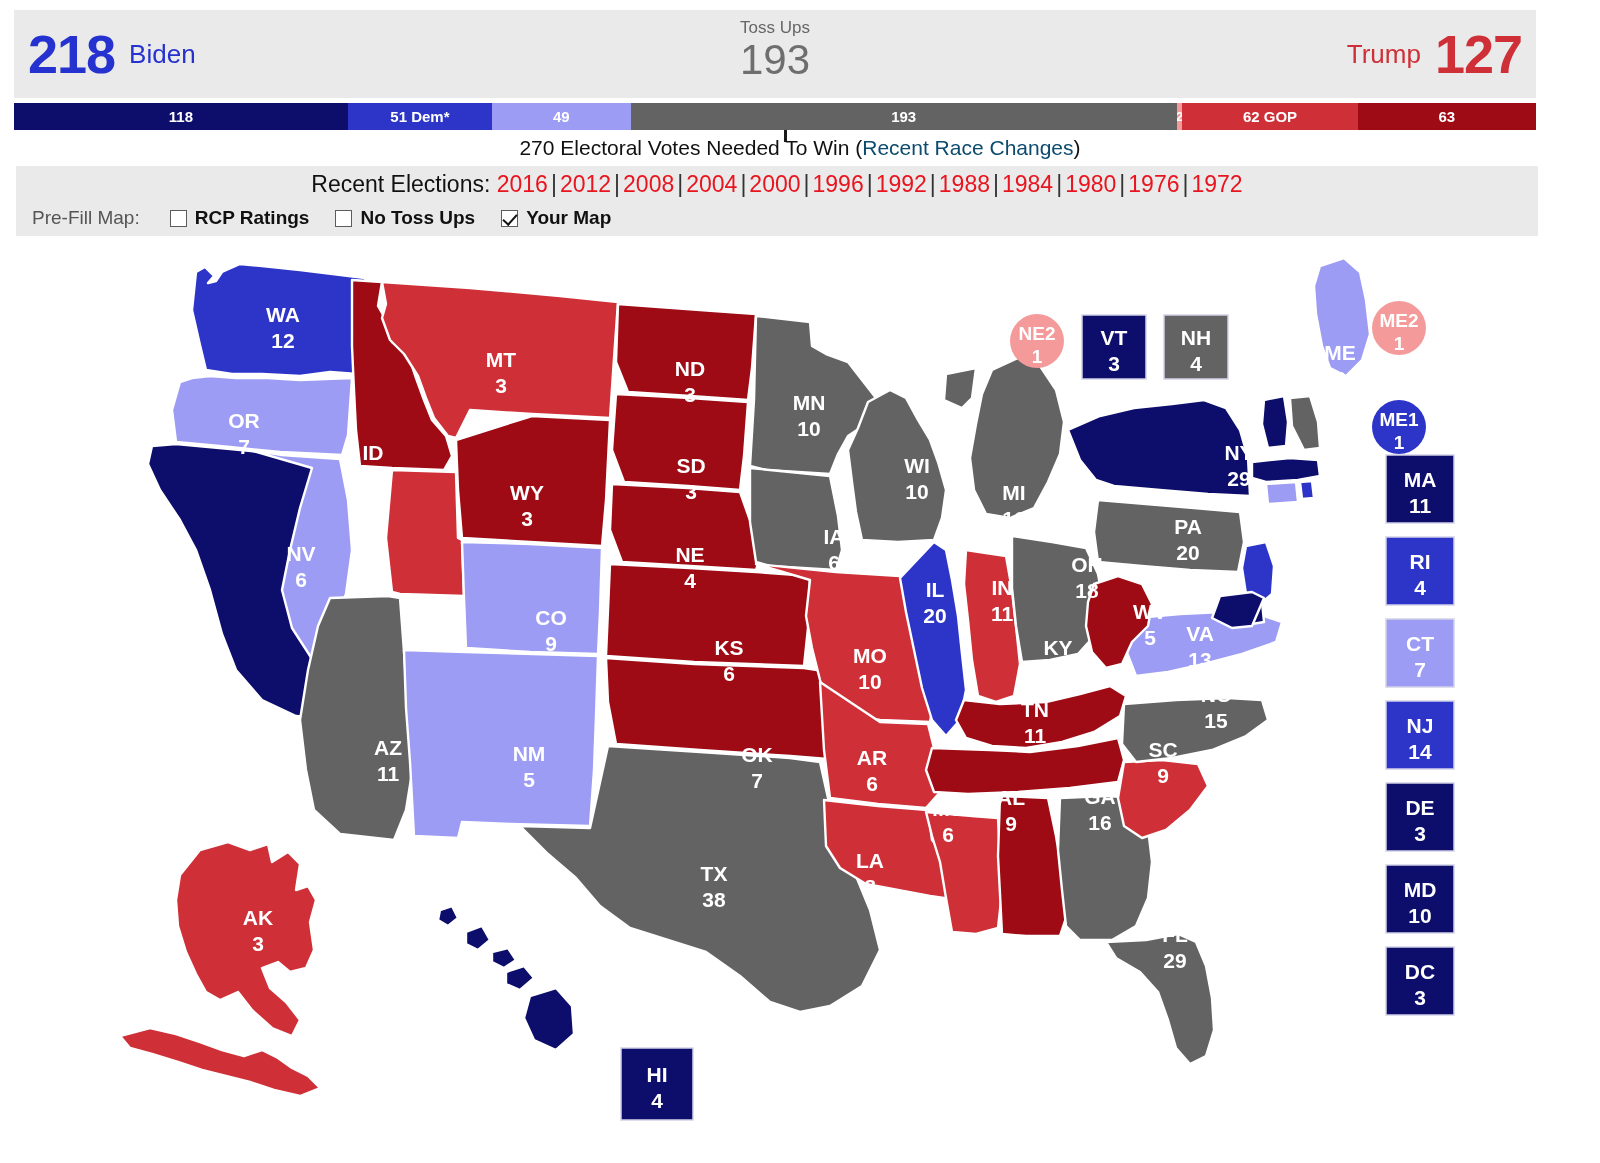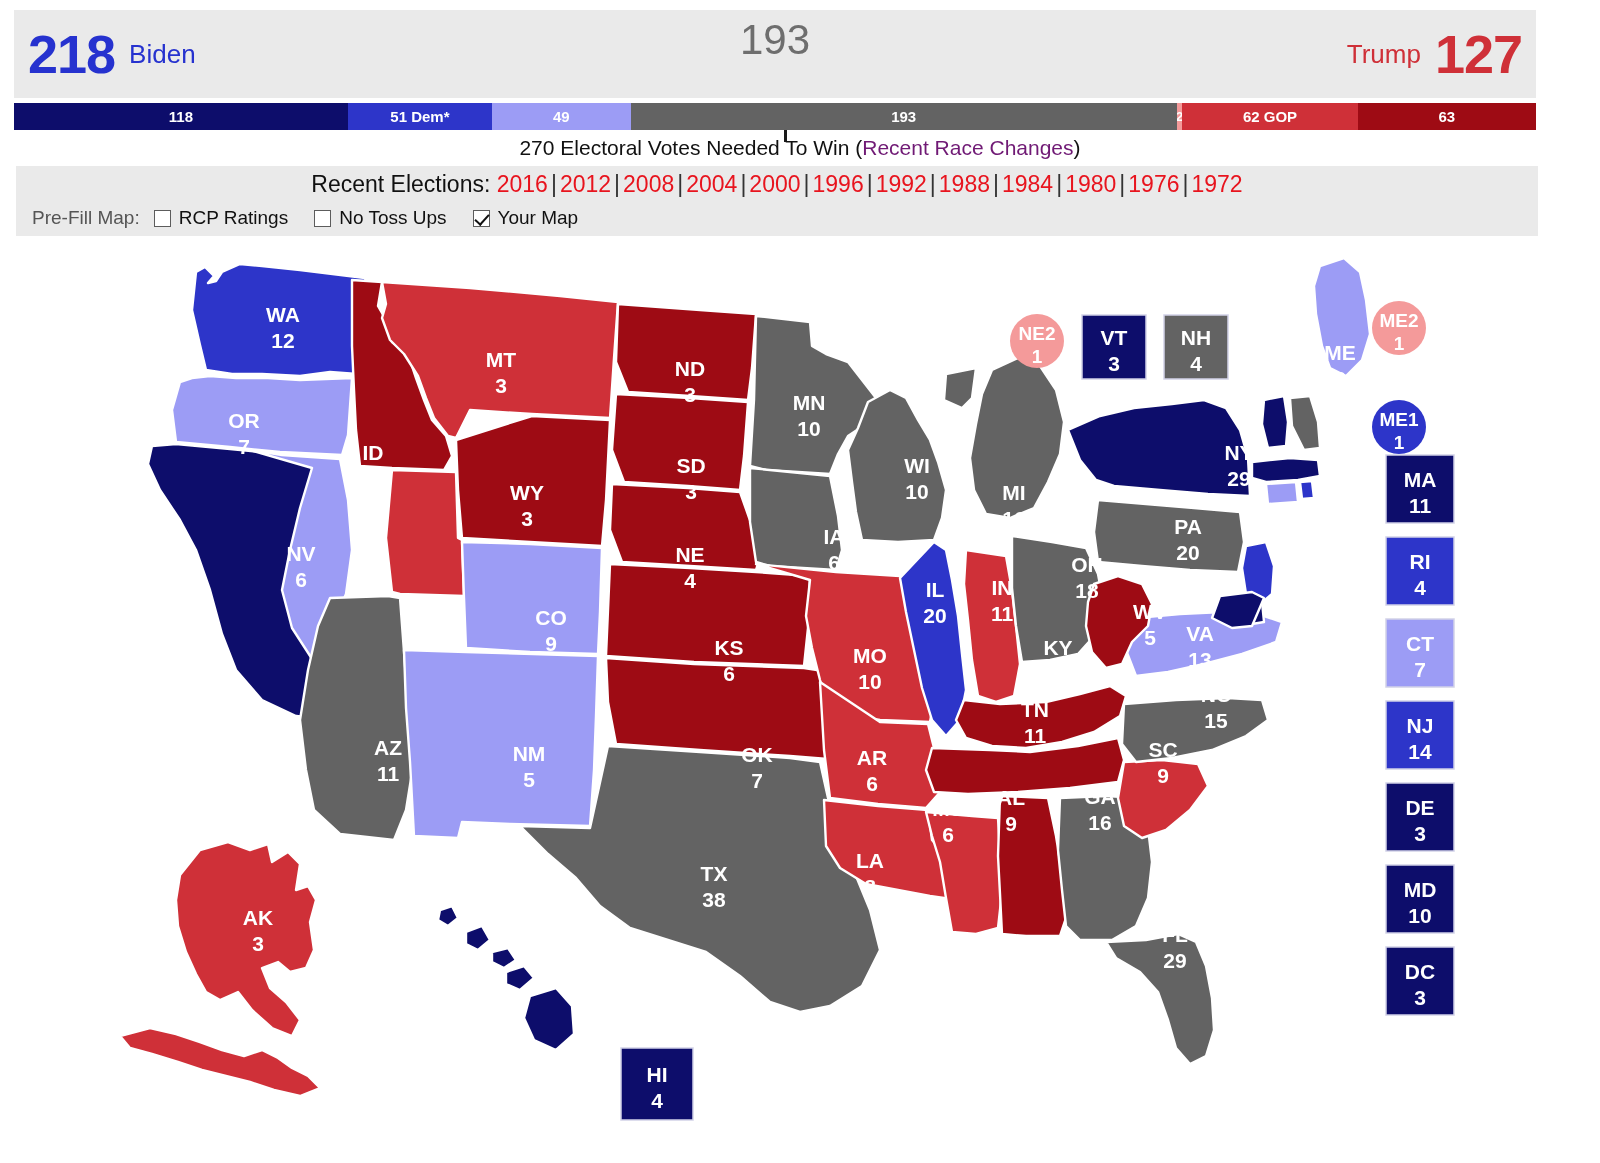--- a/index.html
+++ b/index.html
@@ -27,57 +27,58 @@
   .hdr-toss-lbl { font-size: 17px; color:#666; line-height:1.2; }
   .hdr-toss-num { font-size: 42px; color:#6e6e6e; font-weight:400; line-height:1.05; }
 
   
   .bar { position:absolute; left:14px; top:103px; width:1522px; height:27px; display:flex; }
   .seg { height:27px; display:flex; align-items:center; justify-content:center;
          color:#fff; font-size:15px; font-weight:700; overflow:hidden; white-space:nowrap; }
   .tick { position:absolute; left:784px; top:130px; width:3px; height:12px; background:#1a1a1a; }
   .needed { position:absolute; left:0; right:0; top:136px; text-align:center;
             font-size:21px; color:#111; }
-  .needed a { color:#701a75; text-decoration:none; }
+  .needed a { color:#0c4a6e; text-decoration:none; }
 
   
   .elec-band { position:absolute; left:16px; top:166px; width:1522px; height:70px; background:#eaeaea; }
   .elec-row { text-align:center; padding-top:5px; font-size:23px; color:#111; }
   .elec-row .yr { color:#e8141e; cursor:pointer; }
   .elec-row .sep { color:#333; margin:0 3px; }
   .prefill-row { display:flex; align-items:center; padding-left:16px; padding-top:9px; font-size:19px; }
-  .prefill-lbl { color:#555; margin-right:14px; }
+  .prefill-lbl { color:#555; margin-right:30px; }
   .cbx-wrap { display:flex; align-items:center; margin-right:26px; cursor:pointer; }
   .cbx { width:17px; height:17px; border:1px solid #5c5c5c; background:#fff;
          margin-right:8px; position:relative; flex:0 0 auto; }
   .cbx.on::after {
     content:""; position:absolute; left:4px; top:0px; width:6px; height:12px;
     border:solid #111; border-width:0 2px 2px 0; transform:rotate(42deg);
   }
-  .cbx-lbl { font-weight:400; color:#111; }
+  .cbx-lbl { font-weight:700; color:#111; }
 
   
   #map { position:absolute; left:0; top:250px; width:1288px; height:923px; }
   #map svg { display:block; width:1600px; height:923px; }
   .lbl { fill:#fff; font-family:"Liberation Sans", sans-serif; font-weight:700;
          text-anchor:middle; pointer-events:none; }
   .lbl-ab { font-size:21px; }
   .lbl-ev { font-size:21px; }
 </style>
 </head>
 <body>
 
 <div id="root">
 
   <div class="header-band">
     <div class="hdr-left">
       <span class="hdr-num-b">218</span>
       <span class="hdr-name-b">Biden</span>
     </div>
     <div class="hdr-mid">
+      <div class="hdr-toss-lbl">Toss Ups</div>
       <div class="hdr-toss-num">193</div>
     </div>
     <div class="hdr-right">
       <span class="hdr-name-t">Trump</span>
       <span class="hdr-num-t">127</span>
     </div>
   </div>
 
   <div class="bar" id="seat-bar">
       <div class="seg" style="width: 21.9331%; background: rgb(13, 13, 107);">118</div>

